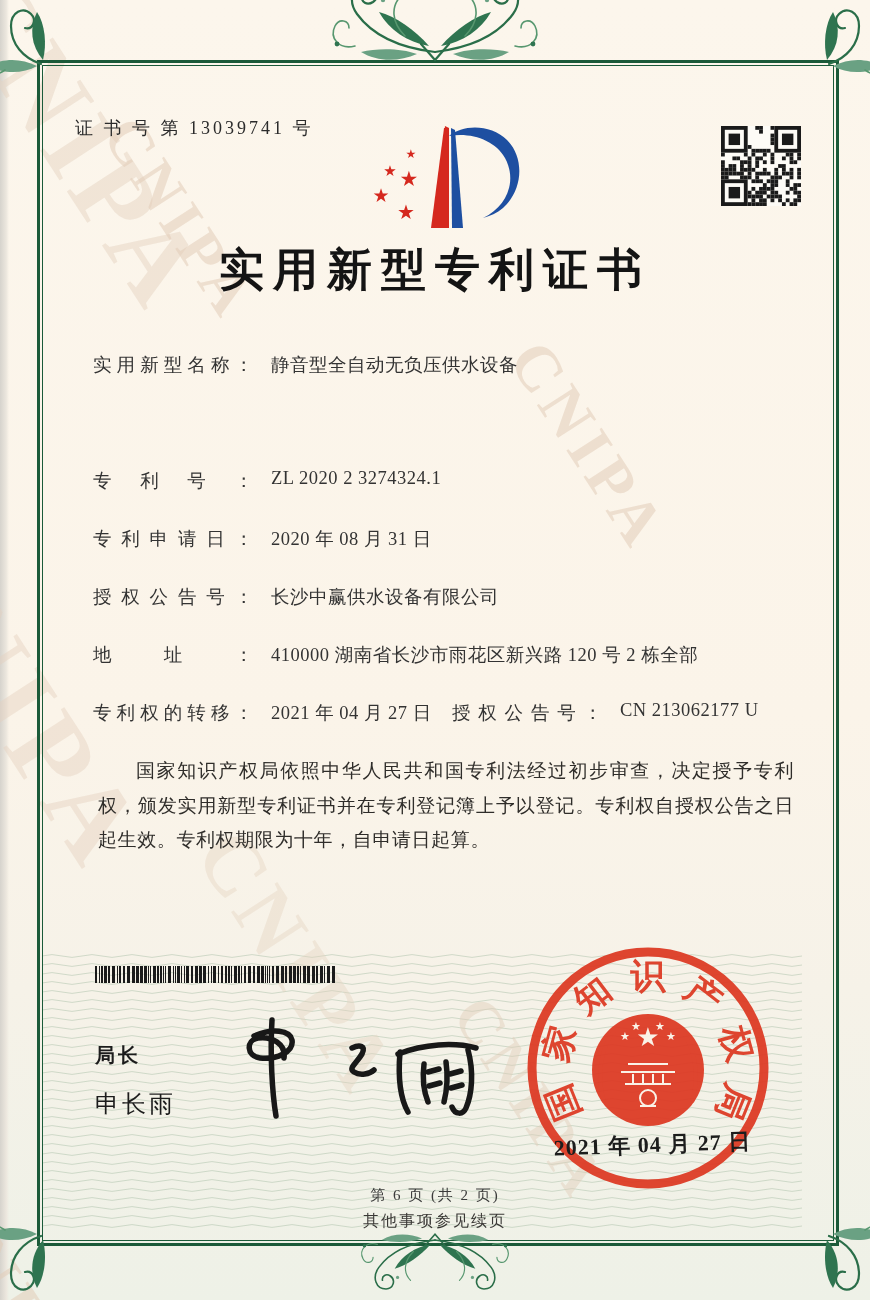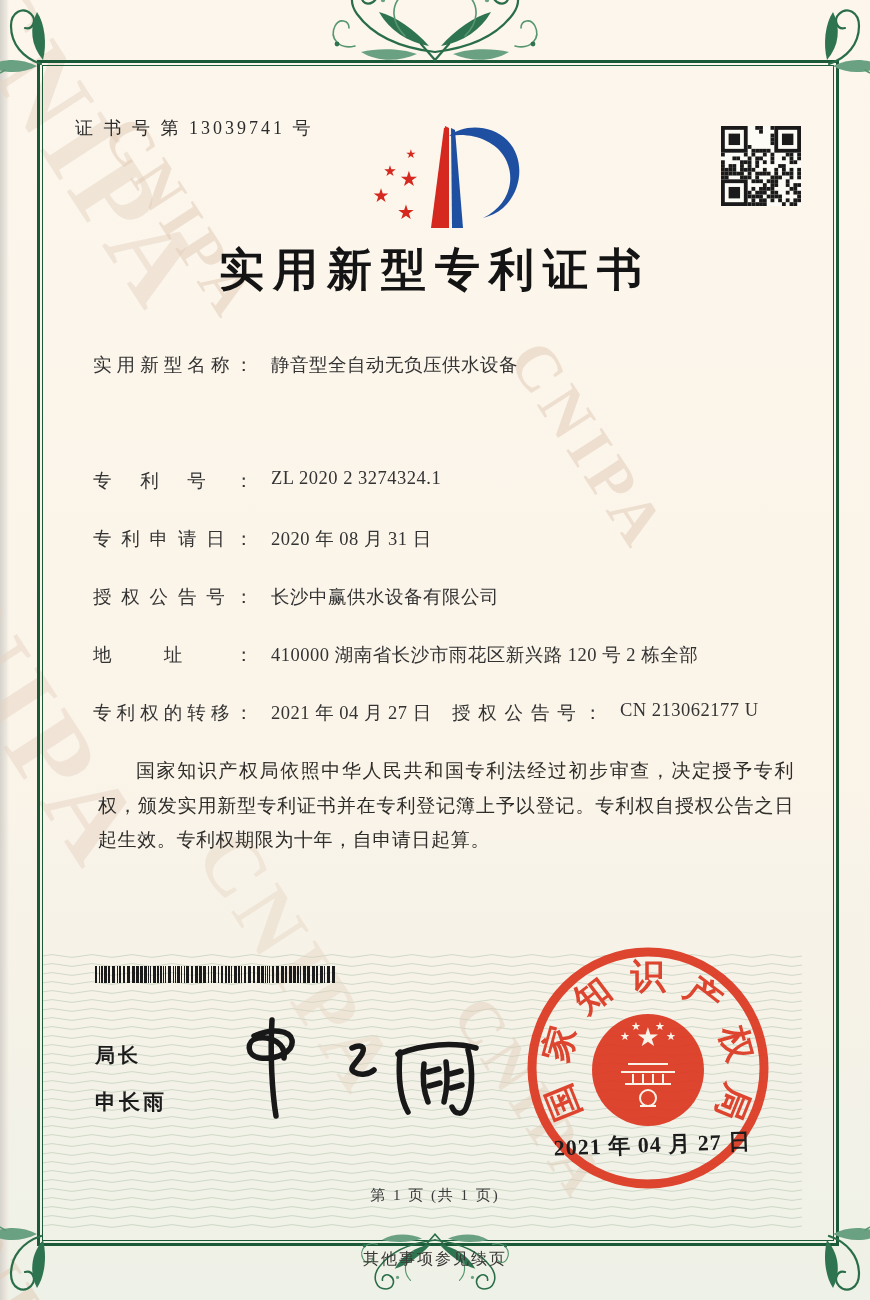--- a/index.html
+++ b/index.html
@@ -45,30 +45,30 @@
   .grp2{position:absolute;left:359px;top:0;}
   
   .paras{position:absolute;left:90px;top:746px;width:712px;font-size:19px;line-height:34.5px;
     color:#2f2d2a;letter-spacing:.6px;text-align:justify;}
   .paras p{margin:8px;text-indent:2em;}
   
   .barcode{position:absolute;left:95px;top:966px;height:17px;display:flex;align-items:stretch;}
   .barcode div{background:#1b1b1b;}
   .signer-title{position:absolute;left:95px;top:1042px;font-size:20px;font-weight:bold;
     font-family:"Liberation Sans","DejaVu Sans",sans-serif;color:#1c1c1c;letter-spacing:3px;}
-  .signer-name{position:absolute;left:95px;top:1088px;font-size:21px;font-weight:bold;
+  .signer-name{position:absolute;left:95px;top:1088px;font-size:24px;font-weight:normal;
     font-family:"Liberation Sans","DejaVu Sans",sans-serif;color:#1c1c1c;letter-spacing:3px;}
   .signature{position:absolute;left:232px;top:1010px;}
   .sig{fill:none;stroke:#181818;stroke-width:5.5;stroke-linecap:round;stroke-linejoin:round;}
   .seal{position:absolute;left:524px;top:944px;}
   .seal-date{position:absolute;left:535px;top:1130px;width:235px;text-align:center;
     font-size:22px;color:#1d1d1d;letter-spacing:1px;transform:rotate(-2deg);font-weight:bold;}
   .page-indicator{position:absolute;left:0;right:0;top:1186px;text-align:center;
     font-size:15px;color:#3a3a3a;letter-spacing:2px;}
-  .continuation-note{position:absolute;left:0;right:0;top:1249px;text-align:center;
+  .continuation-note{position:absolute;left:0;right:0;top:1211px;text-align:center;
     font-size:16px;color:#3a3836;letter-spacing:2px;}
 </style>
 </head>
 <body>
 
 <div class="page">
 
   <div class="edge"></div>
 
   <svg class="waves" id="waves" width="870" height="1300" viewBox="0 0 870 1300">
@@ -464,16 +464,16 @@
           <text text-anchor="middle" transform="translate(-55.8,-73.2) rotate(-37.33333333333333) translate(0,12)">知</text>
           <text text-anchor="middle" transform="translate(0.0,-92.0) rotate(0) translate(0,12)">识</text>
           <text text-anchor="middle" transform="translate(55.8,-73.2) rotate(37.33333333333334) translate(0,12)">产</text>
           <text text-anchor="middle" transform="translate(88.7,-24.3) rotate(74.66666666666669) translate(0,12)">权</text>
           <text text-anchor="middle" transform="translate(85.3,34.5) rotate(112) translate(0,12)">局</text>
         </g>
     </g>
   </svg>
   <div class="seal-date">2021 年 04 月 27 日</div>
 
-  <div class="page-indicator">第 1 页 (共 1 页)</div>
+  <div class="page-indicator">第 6 页 (共 2 页)</div>
   <div class="continuation-note">其他事项参见续页</div>
 
 </div>
 
 </body></html>

